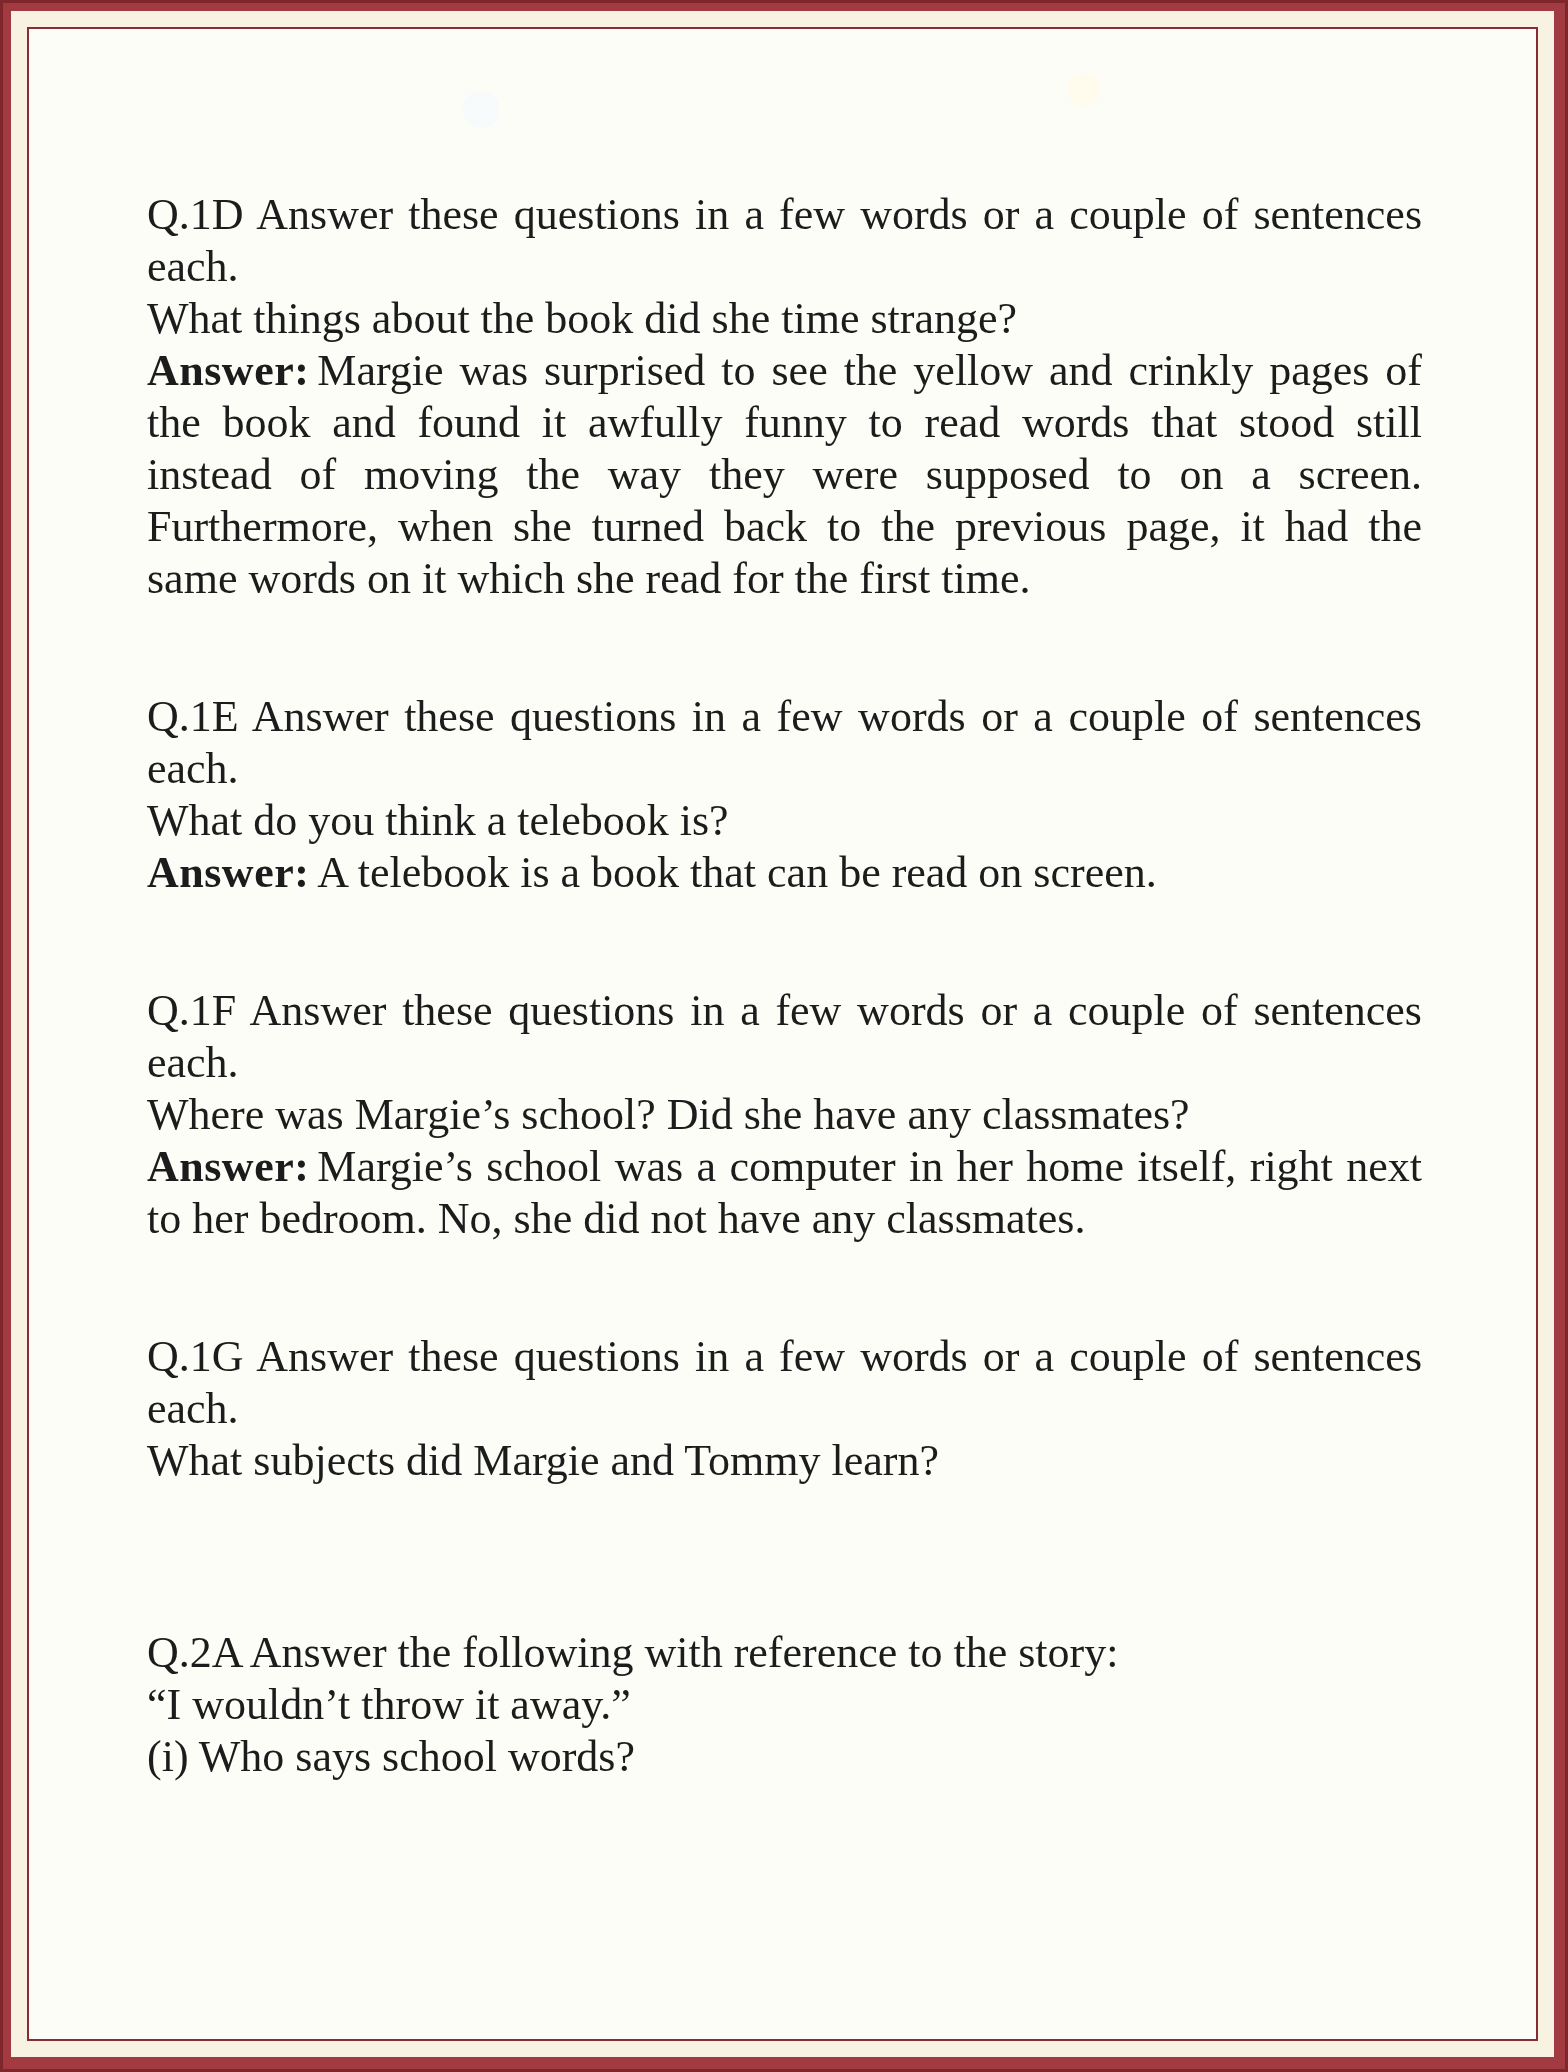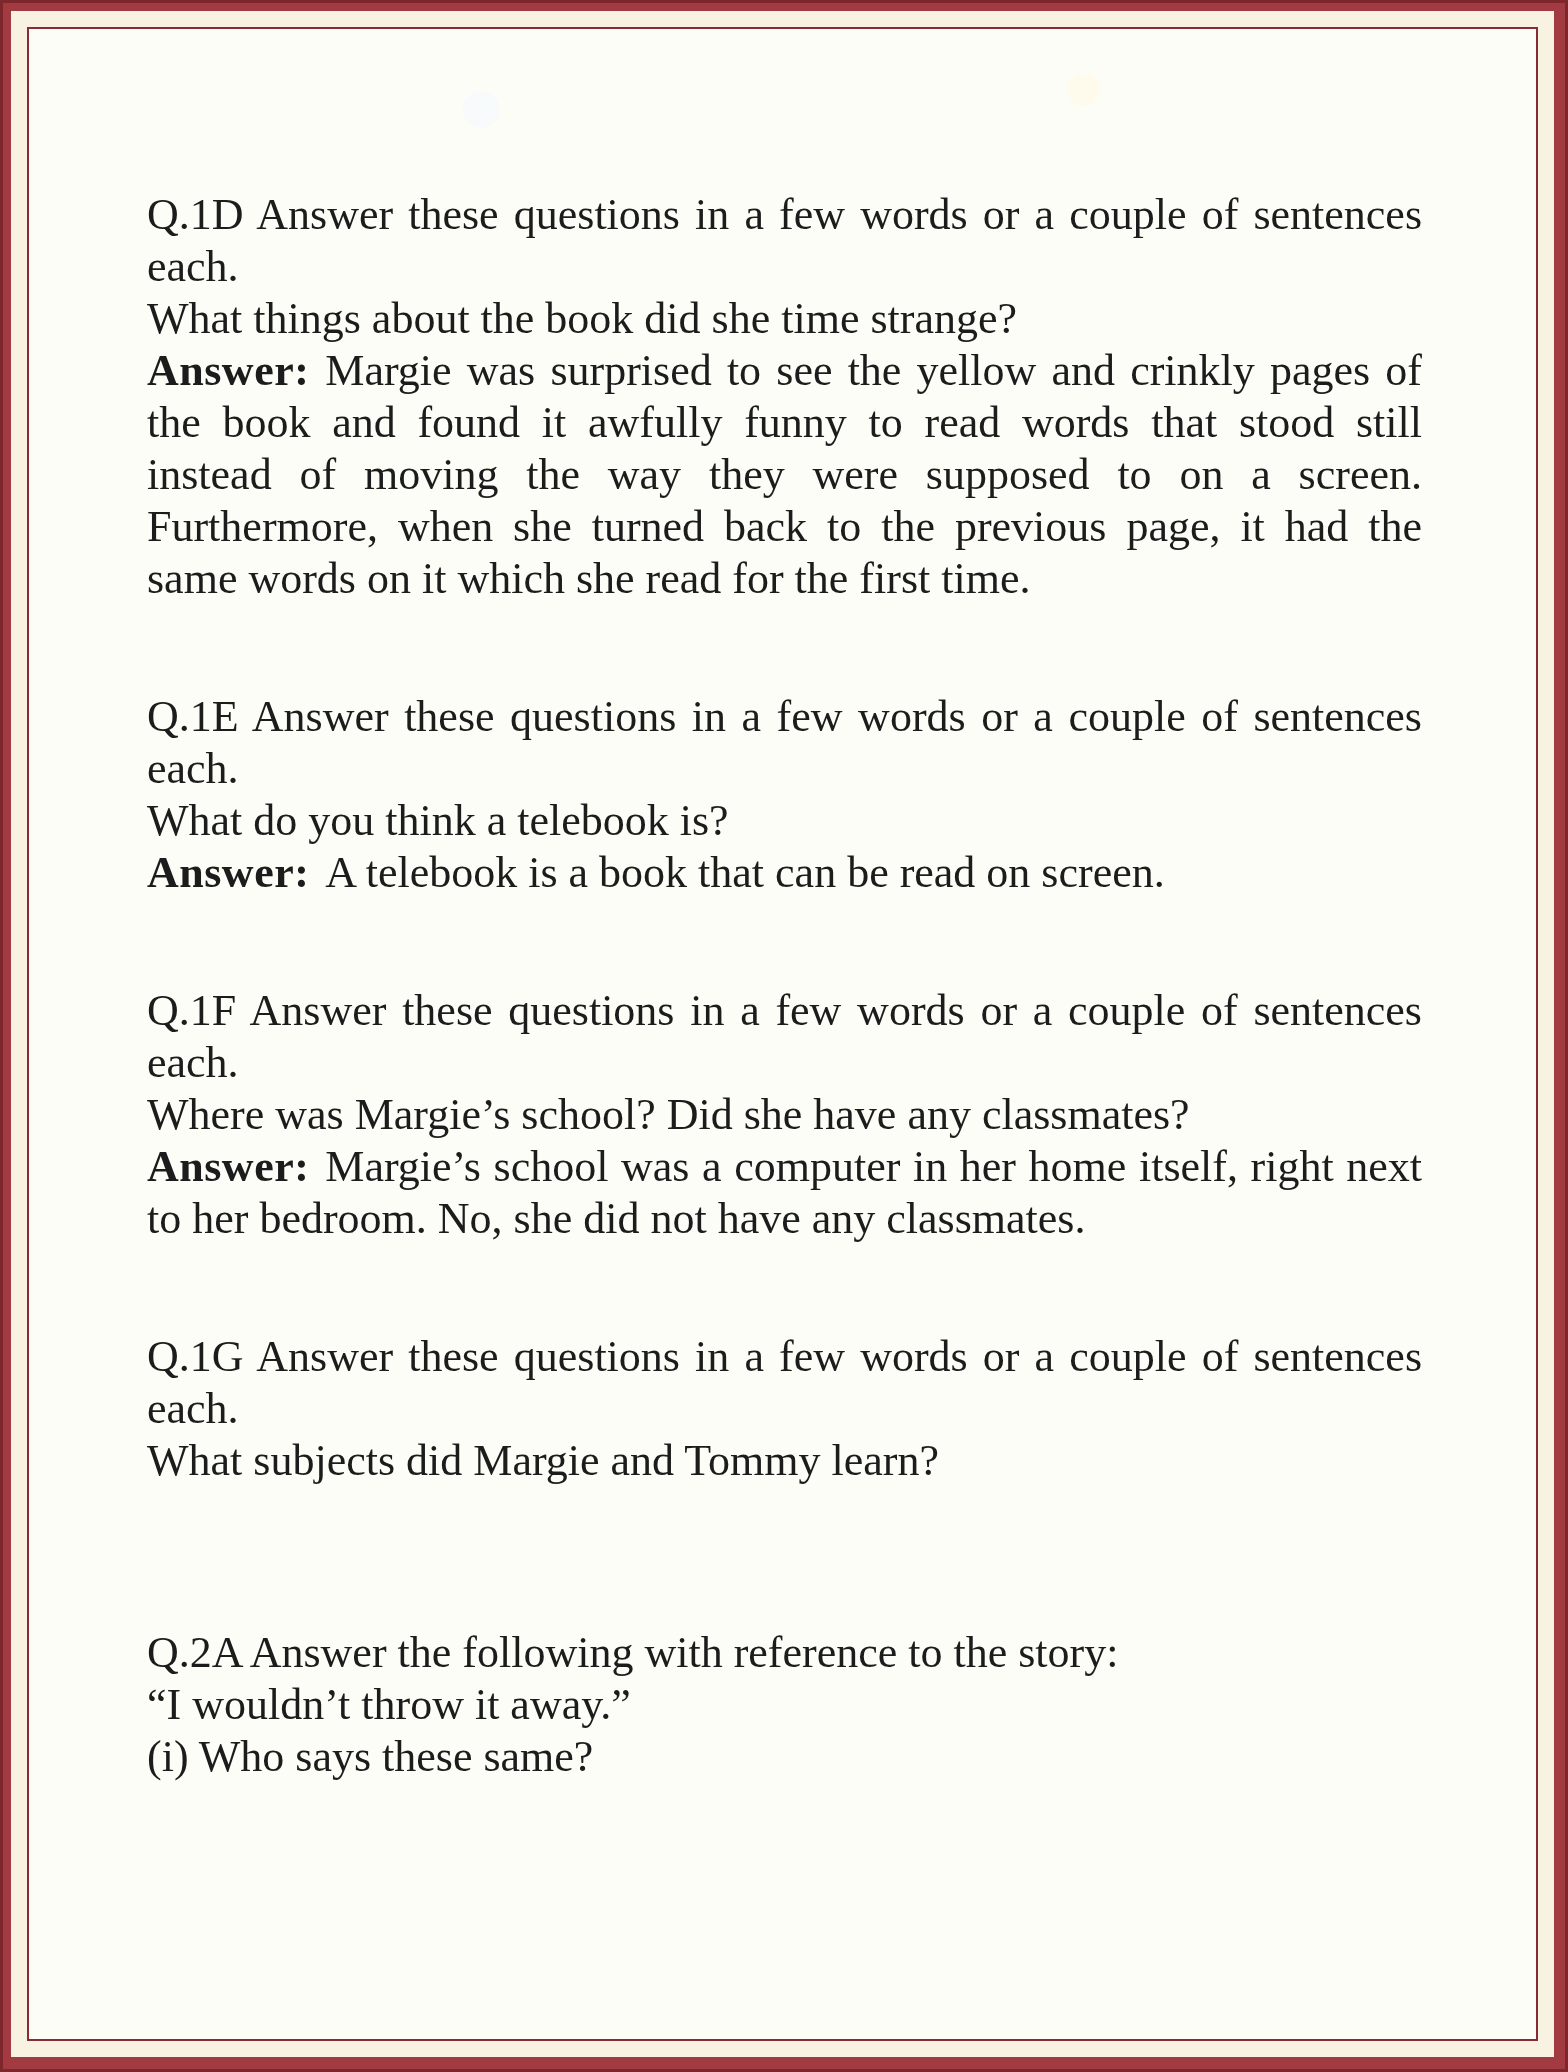--- a/index.html
+++ b/index.html
@@ -57,21 +57,21 @@
     font-size: 44px;
     line-height: 52px;
     text-align: justify;
   }
   .page p { margin: 0; }
   section { margin-top: 86px; }
   section:first-child { margin-top: 0; }
   section.big-gap { margin-top: 140px; }
   .answer-label {
     font-weight: bold;
-    margin-right: 16px;
+    margin-right: 8px;
     letter-spacing: 0.5px;
   }
 </style>
 </head>
 <body>
 
 <div class="frame-outer">
   <div class="frame-band">
     <div class="frame-cream">
       <div class="frame-inner">
@@ -96,20 +96,20 @@
           </section>
 
           <section>
             <p>Q.1G Answer these questions in a few words or a couple of sentences each.</p>
             <p>What subjects did Margie and Tommy learn?</p>
           </section>
 
           <section class="big-gap">
             <p>Q.2A Answer the following with reference to the story:</p>
             <p>“I wouldn’t throw it away.”</p>
-            <p>(i) Who says these same?</p>
+            <p>(i) Who says school words?</p>
           </section>
 
         </div>
       </div>
     </div>
   </div>
 </div>
 
 </body></html>

